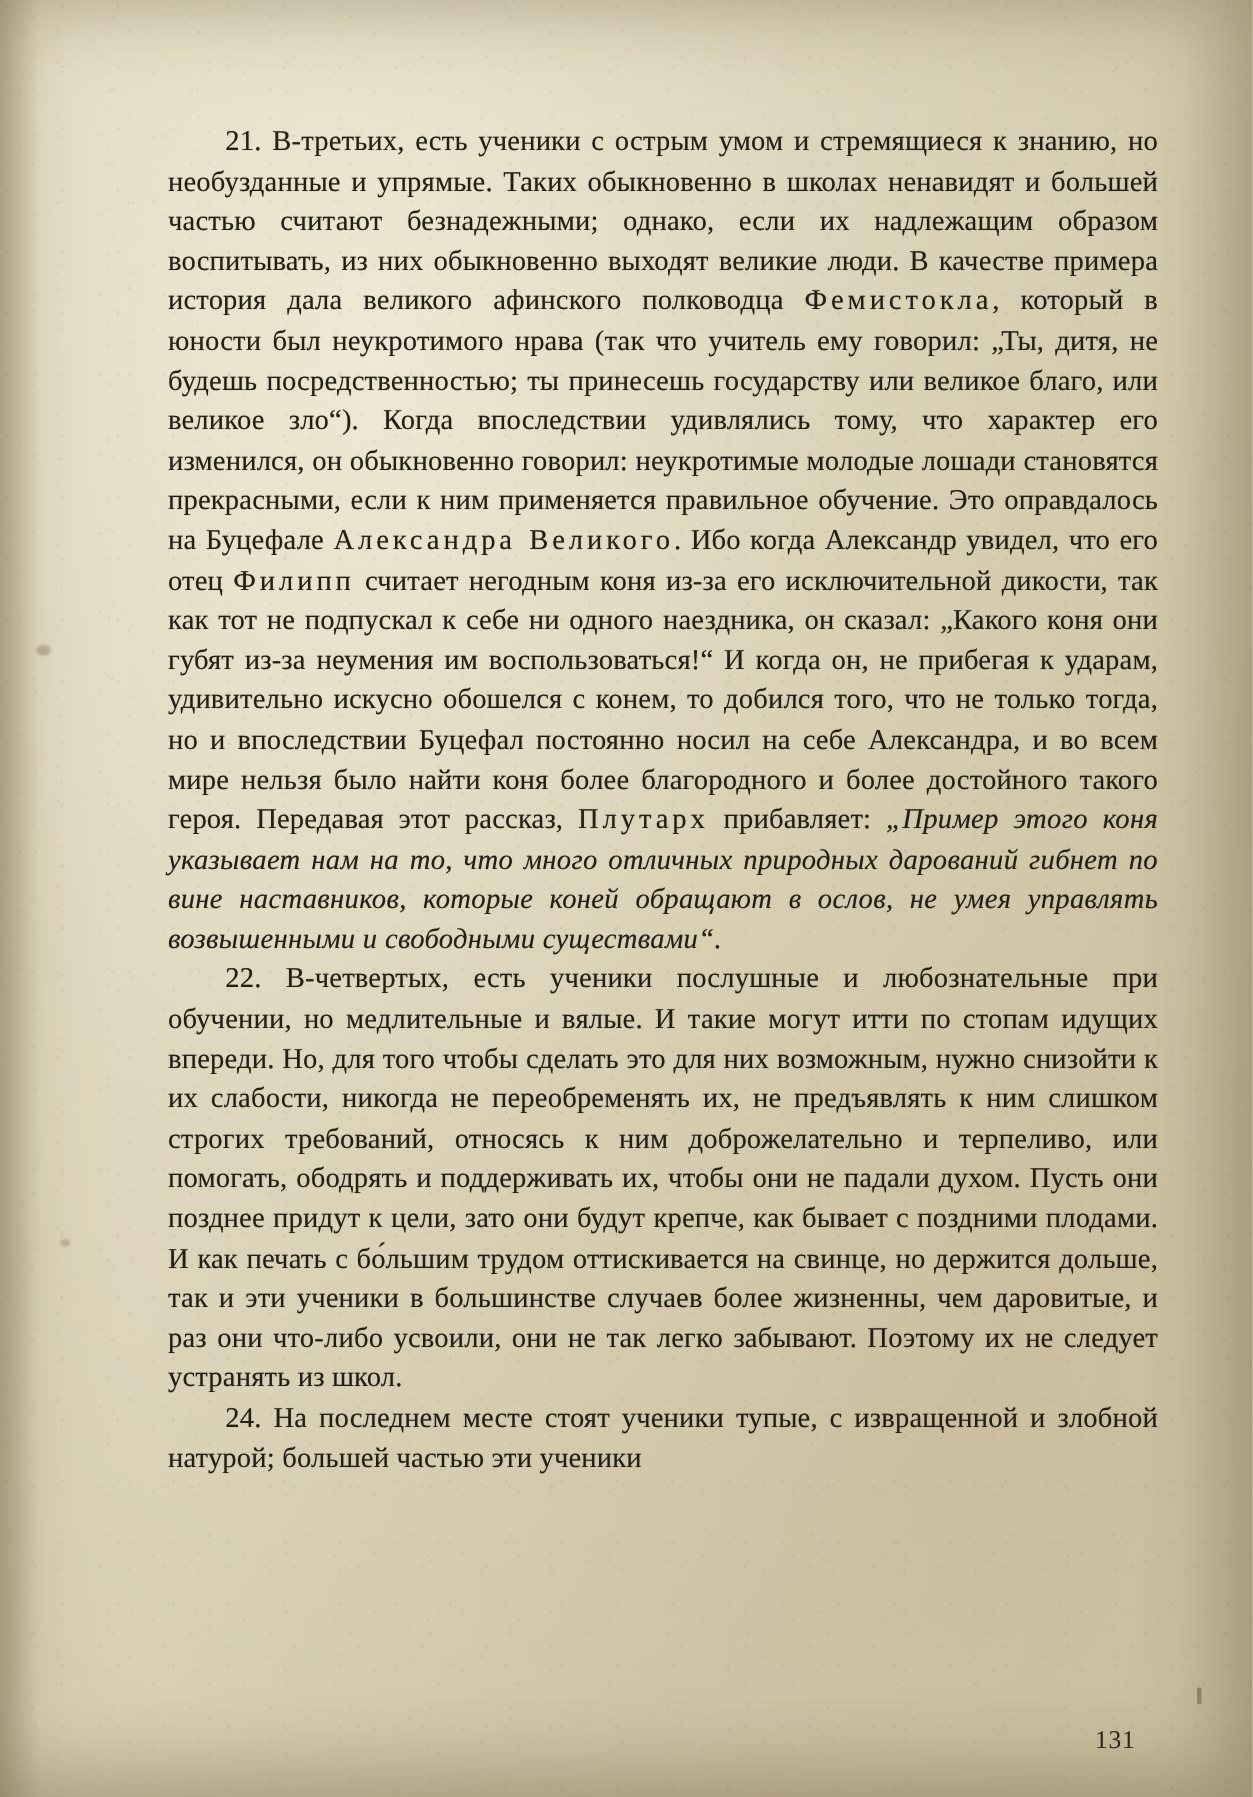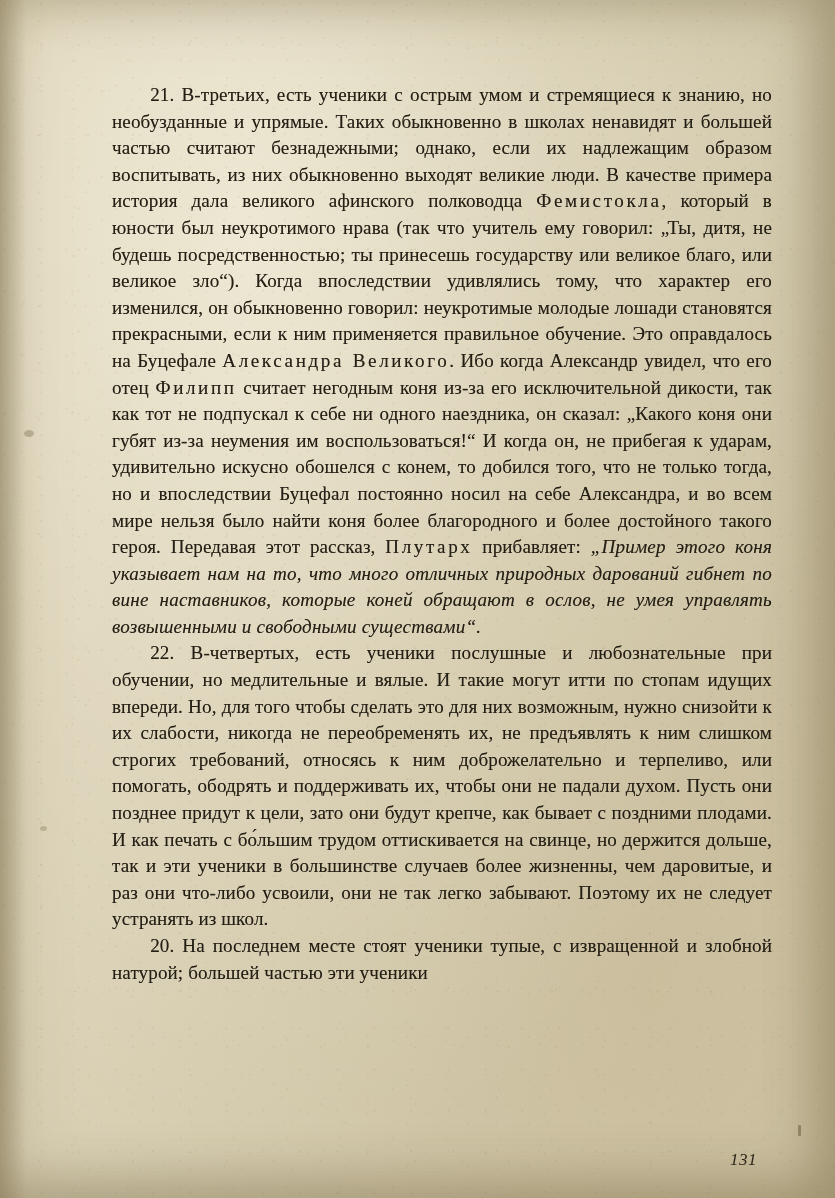--- a/index.html
+++ b/index.html
@@ -75,21 +75,20 @@
   p + p { margin-top: 0px; }
   .sp { letter-spacing: 2.6px; }
   .it {
     font-style: italic;
     letter-spacing: 0.2px;
   }
   .page-number {
     position: absolute;
     right: 78px;
     bottom: 28px;
-    font-style: italic;
     font-size: 17px;
     color: #2a2318;
     letter-spacing: 0.5px;
   }
   .margin-mark {
     position: absolute;
     right: 34px;
     bottom: 62px;
     width: 3px;
     height: 11px;
@@ -118,19 +117,19 @@
 
 <div class="page">
   <div class="grain"></div>
   <div class="spine-left"></div>
   <div class="blotch-a"></div>
   <div class="blotch-b"></div>
 
   <div class="content">
     <p><span>21. В-третьих, есть ученики с острым умом и стремящиеся к знанию, но необузданные и упрямые. Таких обыкновенно в школах ненавидят и большей частью считают безнадежными; однако, если их надлежащим образом воспитывать, из них обыкновенно выходят великие люди. В качестве примера история дала великого афинского полководца </span><span class="sp">Фемистокла</span><span>, который в юности был неукротимого нрава (так что учитель ему говорил: „Ты, дитя, не будешь посредственностью; ты принесешь государству или великое благо, или великое зло“). Когда впоследствии удивлялись тому, что характер его изменился, он обыкновенно говорил: неукротимые молодые лошади становятся прекрасными, если к ним применяется правильное обучение. Это оправдалось на Буцефале </span><span class="sp">Александра Великого</span><span>. Ибо когда Александр увидел, что его отец </span><span class="sp">Филипп</span><span> считает негодным коня из-за его исключительной дикости, так как тот не подпускал к себе ни одного наездника, он сказал: „Какого коня они губят из-за неумения им воспользоваться!“ И когда он, не прибегая к ударам, удивительно искусно обошелся с конем, то добился того, что не только тогда, но и впоследствии Буцефал постоянно носил на себе Александра, и во всем мире нельзя было найти коня более благородного и более достойного такого героя. Передавая этот рассказ, </span><span class="sp">Плутарх</span><span> прибавляет: </span><span class="it">„Пример этого коня указывает нам на то, что много отличных природных дарований гибнет по вине наставников, которые коней обращают в ослов, не умея управлять возвышенными и свободными существами“.</span></p>
     <p><span>22. В-четвертых, есть ученики послушные и любознательные при обучении, но медлительные и вялые. И такие могут итти по стопам идущих впереди. Но, для того чтобы сделать это для них возможным, нужно снизойти к их слабости, никогда не переобременять их, не предъявлять к ним слишком строгих требований, относясь к ним доброжелательно и терпеливо, или помогать, ободрять и поддерживать их, чтобы они не падали духом. Пусть они позднее придут к цели, зато они будут крепче, как бывает с поздними плодами. И как печать с бо́льшим трудом оттискивается на свинце, но держится дольше, так и эти ученики в большинстве случаев более жизненны, чем даровитые, и раз они что-либо усвоили, они не так легко забывают. Поэтому их не следует устранять из школ.</span></p>
-    <p><span>20. На последнем месте стоят ученики тупые, с извращенной и злобной натурой; большей частью эти ученики</span></p>
+    <p><span>24. На последнем месте стоят ученики тупые, с извращенной и злобной натурой; большей частью эти ученики</span></p>
   </div>
 
   <div class="margin-mark"></div>
   <div class="page-number">131</div>
   <div class="edge-shade"></div>
 </div>
 
 </body></html>

